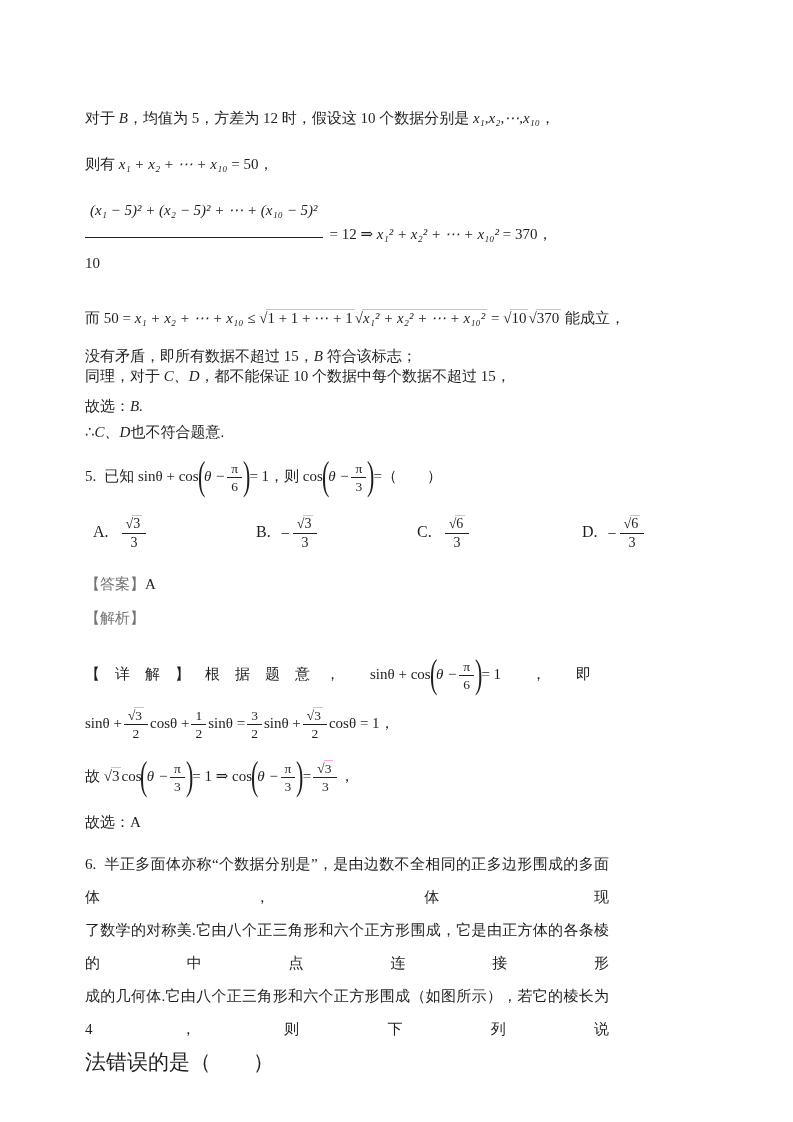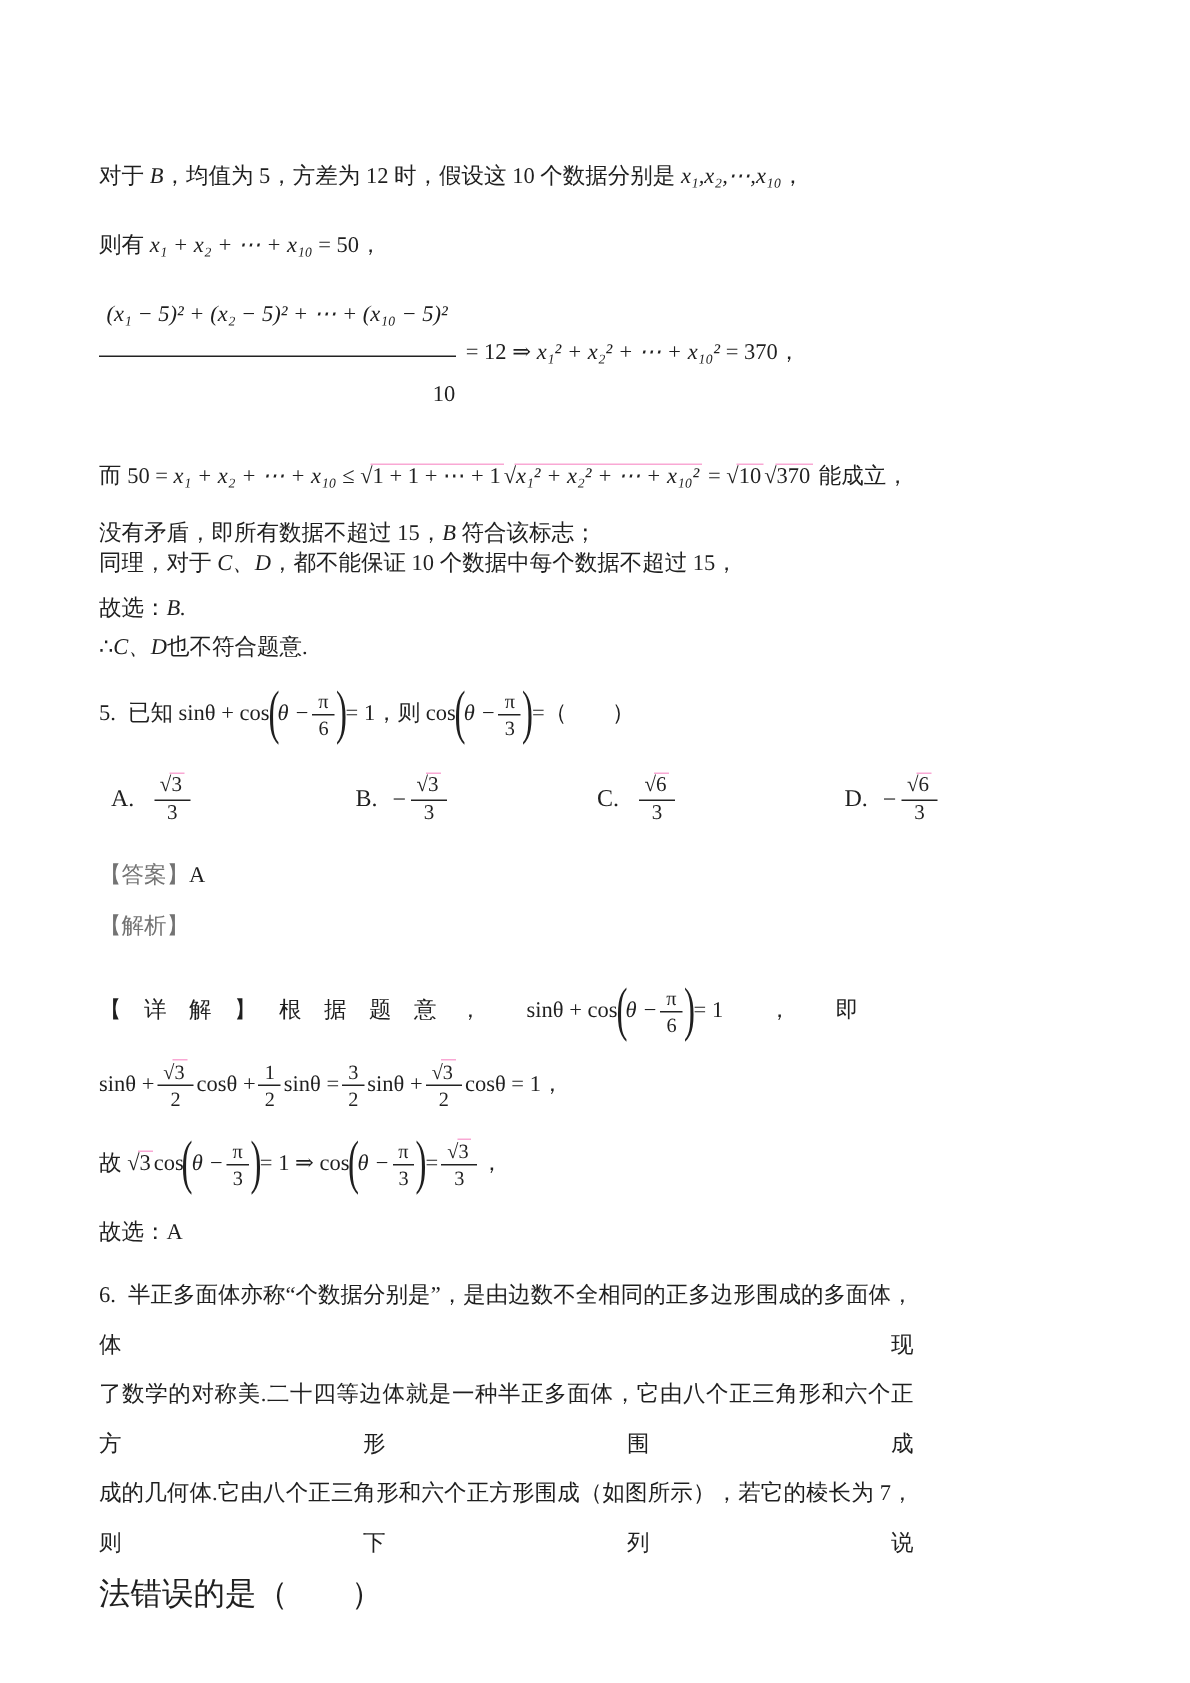--- a/index.html
+++ b/index.html
@@ -1,30 +1,30 @@
 <!DOCTYPE html>
 <html><head>
 <meta charset="utf-8">
 <style>
   * { box-sizing: border-box; }
   html,body { margin:0; padding:0; }
   body {
     width:793px; height:1122px; background:#ffffff; overflow:hidden;
     font-family:"Liberation Serif","DejaVu Serif",serif; color:#1f1f1f;
   }
-  .content { padding:108px 111px 0 66px; width:720px; }
+  .content { padding:108px 111px 0 85px; width:720px; }
   .line { font-size:15px; line-height:20px; white-space:nowrap; }
   .cjk  { font-family:"Liberation Serif","DejaVu Serif",serif; }
   .fm   { font-family:"Liberation Serif","DejaVu Serif",serif; }
   .it   { font-style:italic; }
   .blue { color:#737373; }
   .qno  { margin-right:8px; }
 
   
-  .bigfrac { display:inline-block; vertical-align:middle; text-align:right; margin-right:7px; }
+  .bigfrac { display:inline-block; vertical-align:middle; text-align:left; margin-right:7px; }
   .bigfrac .num { display:block; border-bottom:1.2px solid #222; padding:1px 5px 4px; }
   .bigfrac .den { display:block; padding-top:2px; }
 
   
   .sfrac { display:inline-block; vertical-align:middle; text-align:center;
            font-size:13.5px; line-height:1.15; margin:0 2px; }
   .sfrac .n { display:block; border-bottom:1px solid #222; padding:0 4px 1px; }
   .sfrac .d { display:block; padding-top:1px; }
 
   
@@ -85,17 +85,17 @@
 
   <div class="line tall" style="margin-bottom:2px"><span class="cjk">【　详　解　】　根　据　题　意　，　　</span><span class="fm">sinθ + cos</span><span class="bp">(</span><span class="fm it">θ −</span><span class="sfrac"><span class="n fm">π</span><span class="d fm">6</span></span><span class="bp">)</span><span class="fm">= 1</span><span class="cjk">　　，　　即</span></div>
 
   <div class="line medium" style="margin-bottom:4px"><span class="fm">sinθ +</span><span class="sfrac"><span class="n"><span class="sq"><span class="s fm">√</span><span class="r fm">3</span></span></span><span class="d fm">2</span></span><span class="fm">cosθ +</span><span class="sfrac"><span class="n fm">1</span><span class="d fm">2</span></span><span class="fm">sinθ =</span><span class="sfrac"><span class="n fm">3</span><span class="d fm">2</span></span><span class="fm">sinθ +</span><span class="sfrac"><span class="n"><span class="sq"><span class="s fm">√</span><span class="r fm">3</span></span></span><span class="d fm">2</span></span><span class="fm">cosθ = 1</span><span class="cjk">，</span></div>
 
   <div class="line" style="line-height:52px;margin-bottom:10px"><span class="cjk">故 </span><span class="sq"><span class="s fm">√</span><span class="r fm">3</span></span><span class="fm">cos</span><span class="bp">(</span><span class="fm it">θ −</span><span class="sfrac"><span class="n fm">π</span><span class="d fm">3</span></span><span class="bp">)</span><span class="fm">= 1 ⇒ cos</span><span class="bp">(</span><span class="fm it">θ −</span><span class="sfrac"><span class="n fm">π</span><span class="d fm">3</span></span><span class="bp">)</span><span class="fm">=</span><span class="sfrac"><span class="n"><span class="sq"><span class="s fm">√</span><span class="r fm">3</span></span></span><span class="d fm">3</span></span><span class="cjk">，</span></div>
 
   <div class="line" style="margin-bottom:16px"><span class="cjk">故选：</span><span class="fm">A</span></div>
 
   <div class="jline"><span class="fm qno">6.</span><span class="cjk">半正多面体亦称“个数据分别是”，是由边数不全相同的正多边形围成的多面体，体现</span></div>
-  <div class="jline"><span class="cjk">了数学的对称美.二十四等边体就是一种半正多面体，它由八个正三角形和六个正方形围成</span></div>
-  <div class="jline"><span class="cjk">成的几何体.它由八个正三角形和六个正方形围成（如图所示），若它的棱长为 7，则下列说</span></div>
+  <div class="jline"><span class="cjk">了数学的对称美.它由八个正三角形和六个正方形围成，它是由正方体的各条棱的中点连接形</span></div>
+  <div class="jline"><span class="cjk">成的几何体.它由八个正三角形和六个正方形围成（如图所示），若它的棱长为 4，则下列说</span></div>
   <div class="jlast"><span class="cjk">法错误的是（　　）</span></div>
 
 </div>
 
 </body></html>

